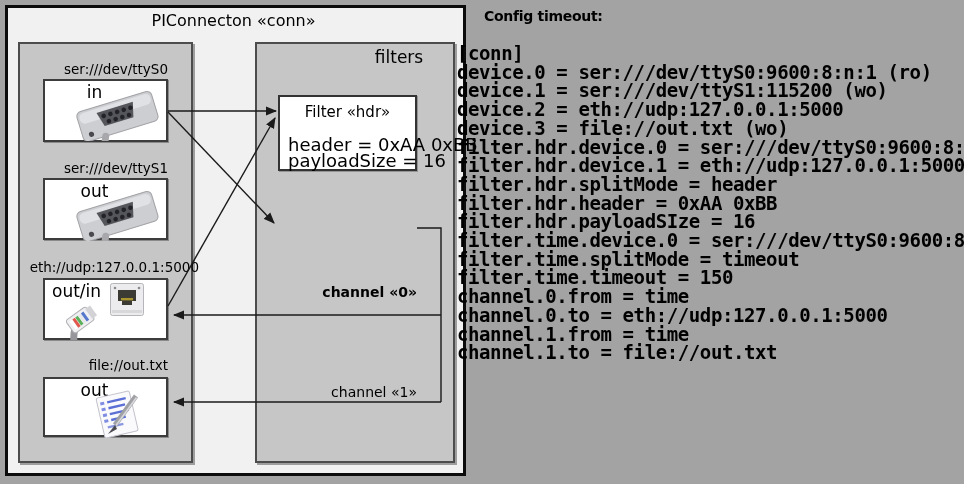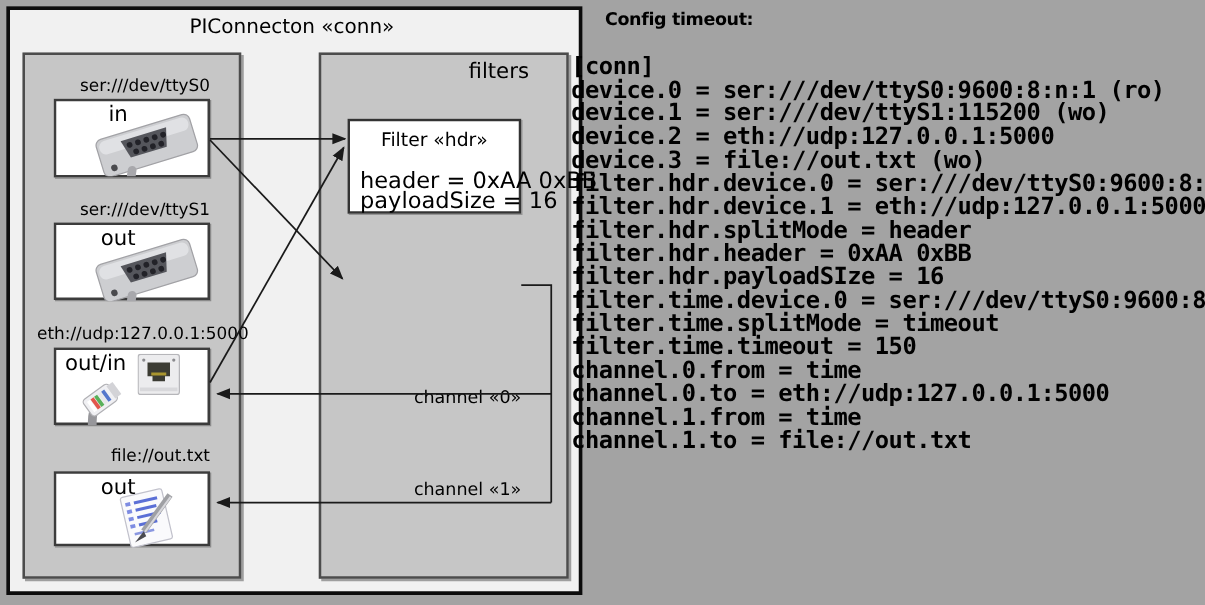--- a/index.html
+++ b/index.html
@@ -155,21 +155,21 @@
         <path d="M24,35 l-7,9 l9,-5 z" fill="#4a4a50"></path>
       </svg>
     </div>
 
     <div class="filter-box" style="top:87px;height:76px;">
       <div class="filter-title">Filter «hdr»</div>
       <div class="filter-attr" style="top:37px;">header = 0xAA 0xBB</div>
       <div class="filter-attr" style="top:53px;">payloadSize = 16</div>
     </div>
 
-    <div class="channel-label" style="top:302px;">channel «0»</div>
+    <div class="channel-label" style="top:276px;font-weight:bold;">channel «0»</div>
     <div class="channel-label" style="top:376px;">channel «1»</div>
 
     <svg class="arrows" viewBox="0 0 451 461">
       <defs>
         <marker id="arr" viewBox="0 0 10 8" refX="9" refY="4" markerWidth="8" markerHeight="7" orient="auto">
           <path d="M0,0 L10,4 L0,8 z" fill="#1a1a1a"></path>
         </marker>
       </defs>
       <line x1="160" y1="103" x2="268" y2="103" stroke="#1a1a1a" stroke-width="1.4" marker-end="url(#arr)"></line>
       <line x1="160" y1="104" x2="266" y2="215" stroke="#1a1a1a" stroke-width="1.4" marker-end="url(#arr)"></line>

